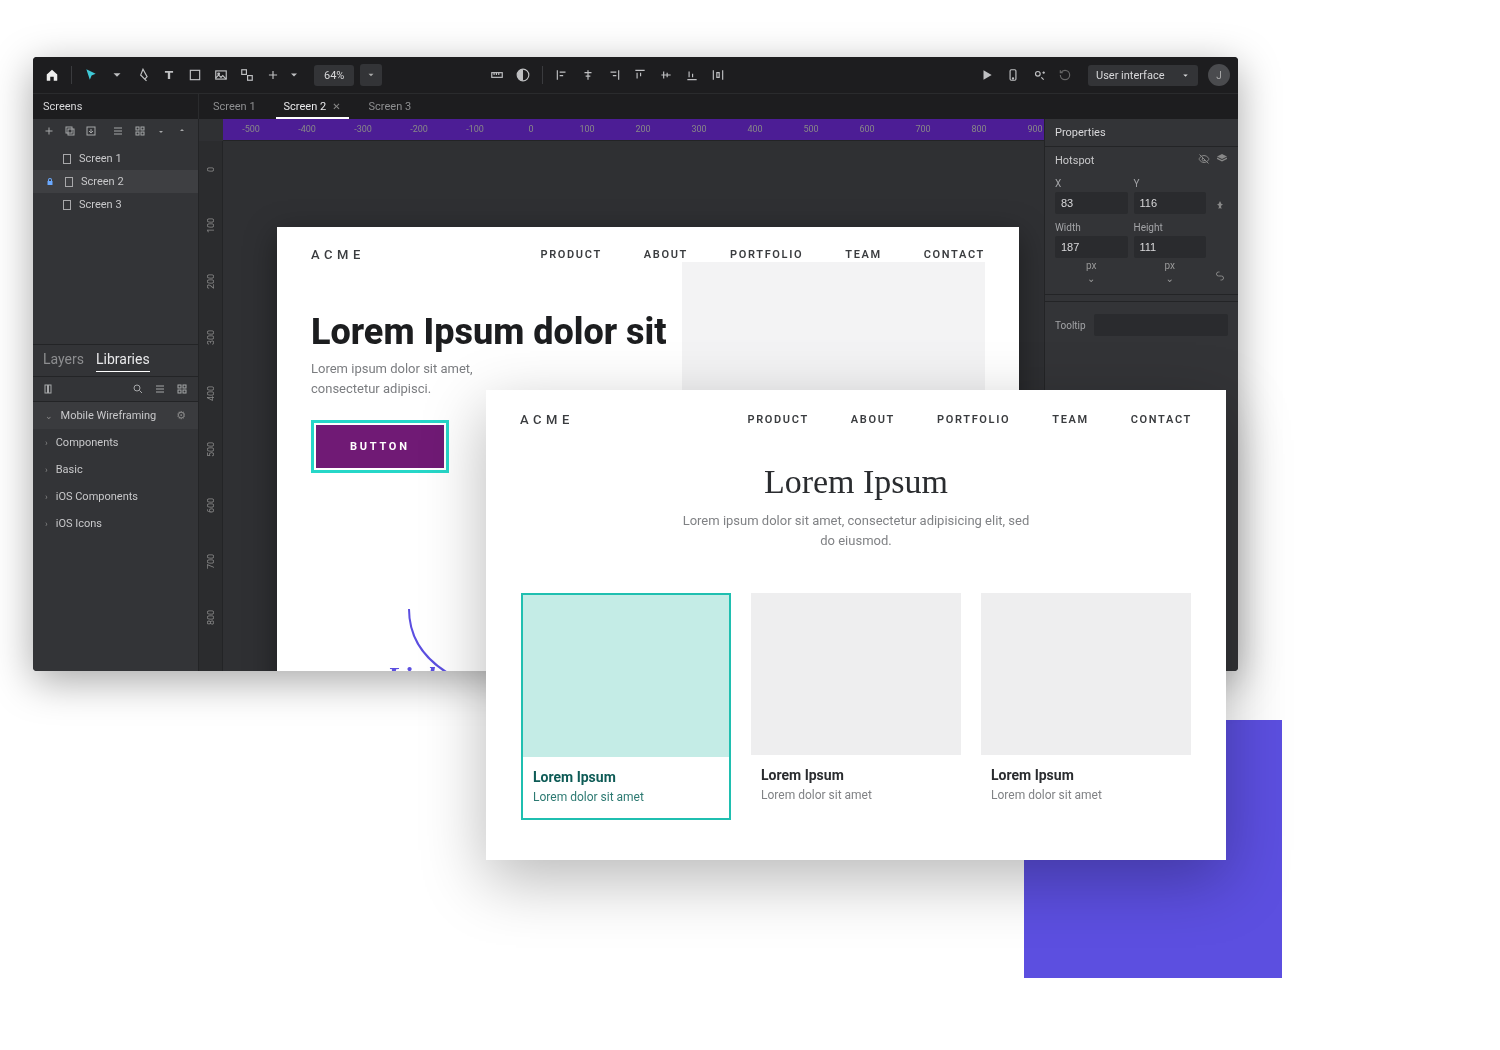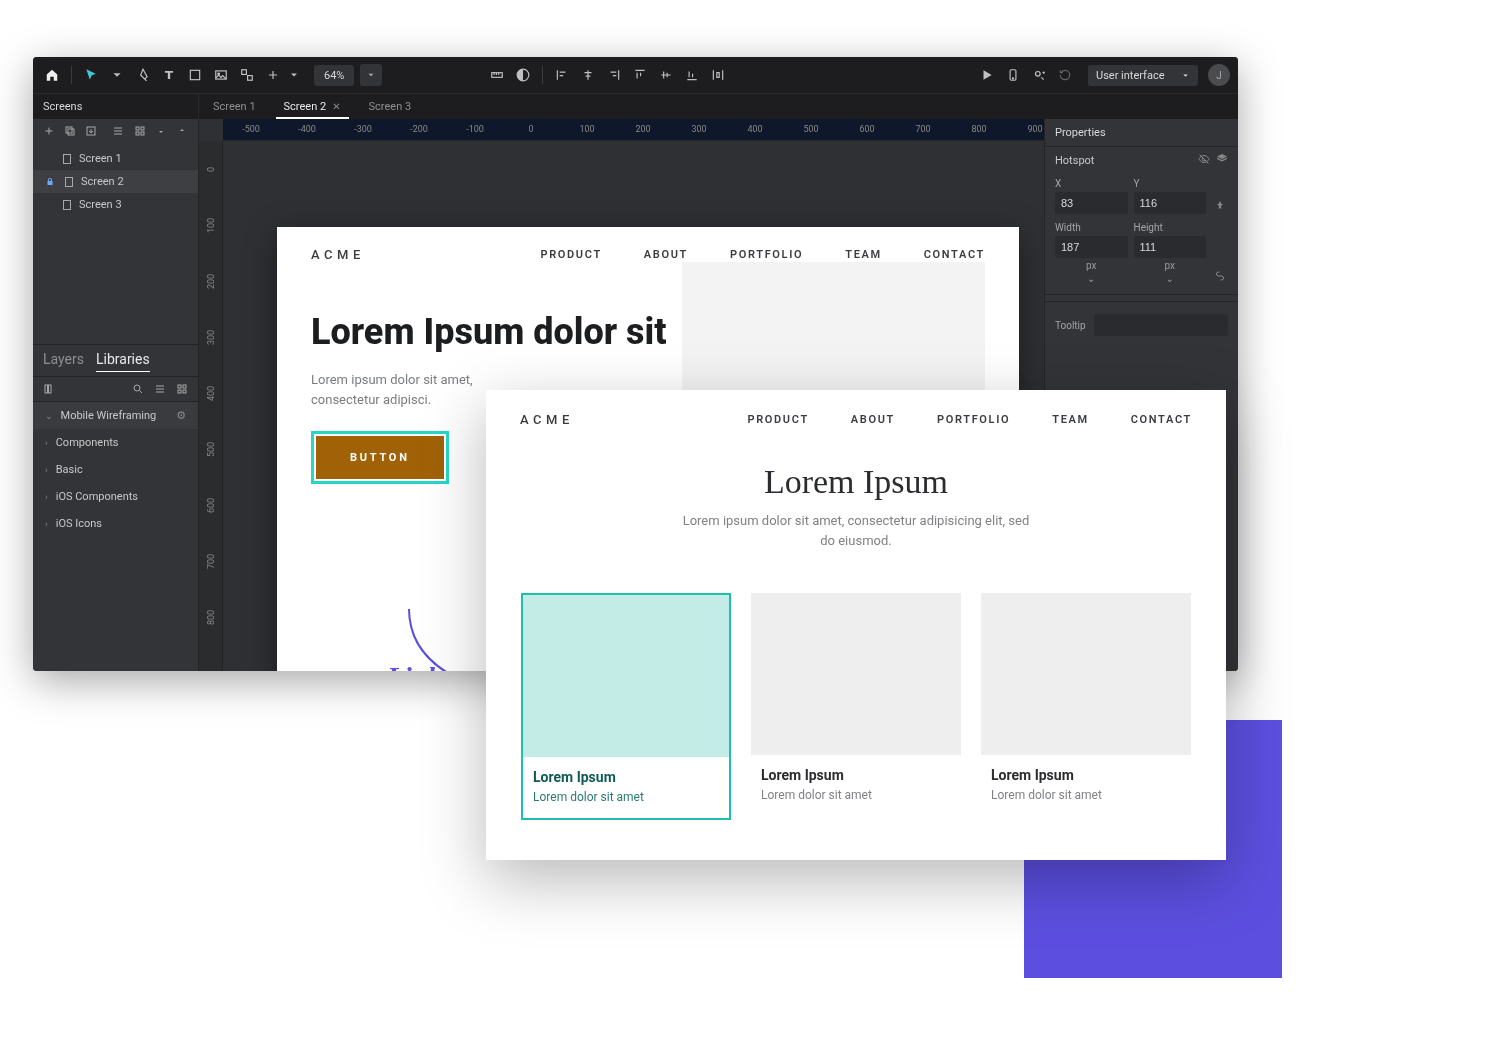--- a/index.html
+++ b/index.html
@@ -220,21 +220,21 @@
 .canvas-area {
   flex:1;
   position:relative;
   background:#2f3033;
   overflow:hidden;
 }
 .ruler-h {
   position:absolute;
   top:0; left:24px; right:0;
   height:22px;
-  background:#0f172a;
+  background:#4c1d95;
   display:flex;
   color:#888;
   font-size:9px;
   border-bottom:1px solid #232426;
 }
 .ruler-h .tick { flex:0 0 56px; text-align:center; padding-top:5px; position:relative; }
 .ruler-v {
   position:absolute;
   top:22px; left:0; bottom:0;
   width:24px;
@@ -274,36 +274,36 @@
   padding:30px 34px 0 34px;
   display:flex;
 }
 .hero-left { width:55%; }
 .hero-right { width:45%; background:#f3f3f4; margin:-50px -34px 0 0; height:520px;}
 .hero-title {
   font-size:36px;
   font-weight:800;
   line-height:1.15;
   color:#1c1d1f;
-  margin-bottom:17px;
+  margin-bottom:6px;
 }
 .hero-sub {
   font-size:13px;
   color:#7b7d80;
   line-height:1.5;
   margin-bottom:22px;
   max-width:210px;
 }
 .hotspot-button-wrap {
   border:3px solid #26d7c8;
   display:inline-block;
   padding:2px;
 }
 .hotspot-button {
-  background:#a16207;
+  background:#701a75;
   color:#fff;
   font-size:11px;
   letter-spacing:0.25em;
   font-weight:700;
   padding:15px 34px;
   text-align:center;
 }
 
 .link-script {
   position:absolute;

